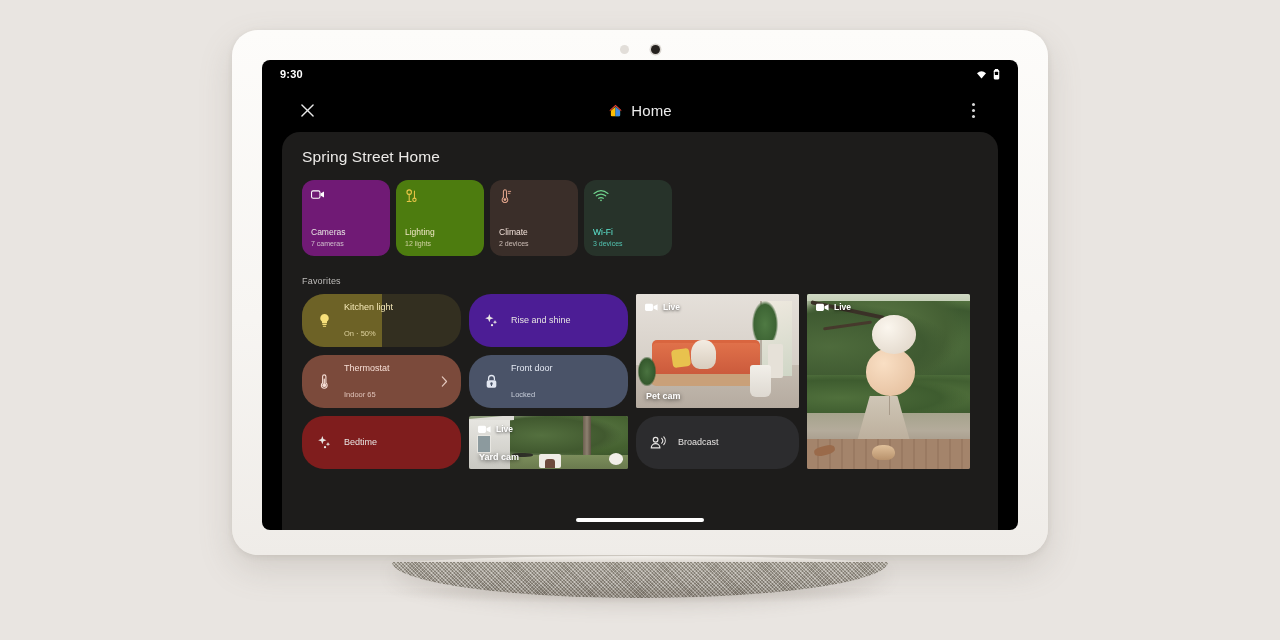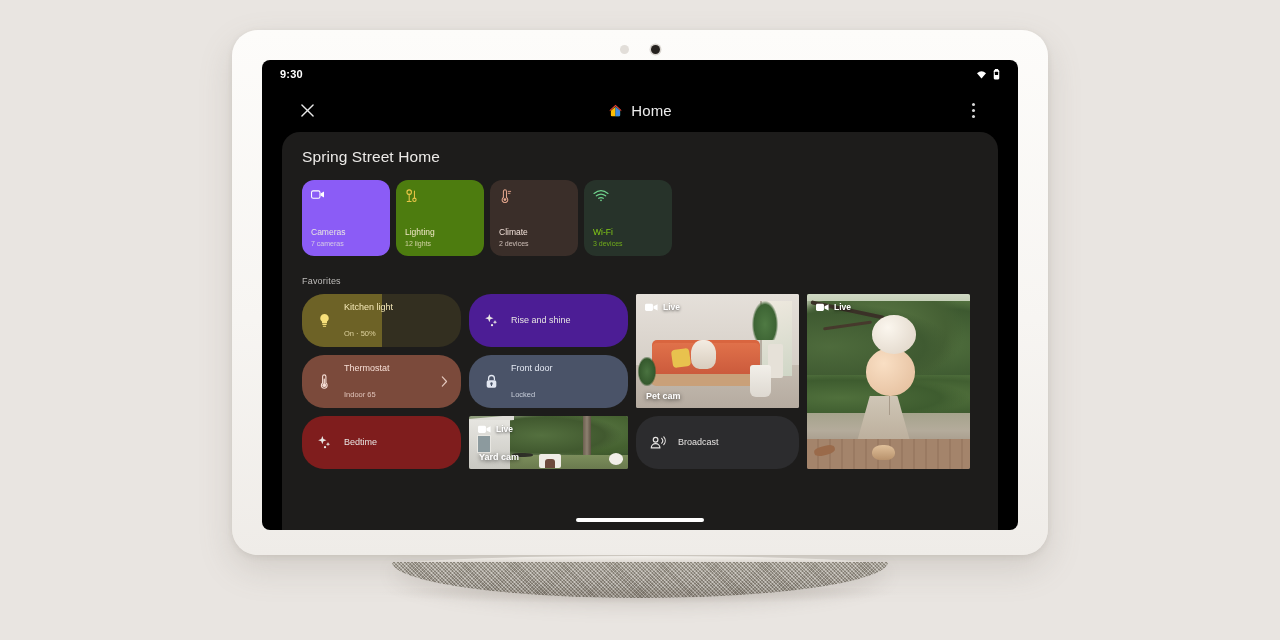--- a/index.html
+++ b/index.html
@@ -350,21 +350,21 @@
           <span class="kebab-dot"></span>
         </div>
       </div>
 
       <div id="sheet">
 
         <div id="home-name">Spring Street Home</div>
 
         <div id="category-row">
 
-          <div class="category-tile" id="cat-cameras" style="background:#8b5cf6; color:#e8e6e3;">
+          <div class="category-tile" id="cat-cameras" style="background:#701a75; color:#e8e6e3;">
             <div class="cat-icon">
               <svg width="14" height="11" viewBox="0 0 20 14">
                 <rect x="0.8" y="1.8" width="12" height="10.5" rx="2.2" fill="none" stroke="#ffffff" stroke-width="1.5"></rect>
                 <path d="M13.6 5.6 L18.6 2.6 L18.6 11.4 L13.6 8.4 Z" fill="#ffffff"></path>
               </svg>
             </div>
             <div class="cat-spacer"></div>
             <div class="cat-label">Cameras</div>
             <div class="cat-sub">7 cameras</div>
           </div>
@@ -390,21 +390,21 @@
                 <path d="M6 12.2 L6 3.4 a2.2 2.2 0 0 1 4.4 0 L10.4 12.2 a4 4 0 1 1 -4.4 0 Z" fill="none" stroke="#e3a58c" stroke-width="1.5"></path>
                 <circle cx="8.2" cy="15.1" r="1.9" fill="#e3a58c"></circle>
                 <path d="M12.8 3.4 L16.4 3.4 M12.8 6.2 L15.4 6.2" stroke="#e3a58c" stroke-width="1.3" stroke-linecap="round"></path>
               </svg>
             </div>
             <div class="cat-spacer"></div>
             <div class="cat-label">Climate</div>
             <div class="cat-sub">2 devices</div>
           </div>
 
-          <div class="category-tile" id="cat-wifi" style="background:#27332a; color:#84cc16;">
+          <div class="category-tile" id="cat-wifi" style="background:#27332a; color:#5eead4;">
             <div class="cat-icon">
               <svg width="16" height="13" viewBox="0 0 22 17">
                 <path d="M1.4 5.6 Q11 -1.8 20.6 5.6" fill="none" stroke="#6ecf8b" stroke-width="1.7" stroke-linecap="round"></path>
                 <path d="M4.6 9 Q11 4.2 17.4 9" fill="none" stroke="#6ecf8b" stroke-width="1.7" stroke-linecap="round"></path>
                 <path d="M7.9 12.4 Q11 10.2 14.1 12.4" fill="none" stroke="#6ecf8b" stroke-width="1.7" stroke-linecap="round"></path>
                 <circle cx="11" cy="15.2" r="1.2" fill="#6ecf8b"></circle>
               </svg>
             </div>
             <div class="cat-spacer"></div>
             <div class="cat-label">Wi-Fi</div>

